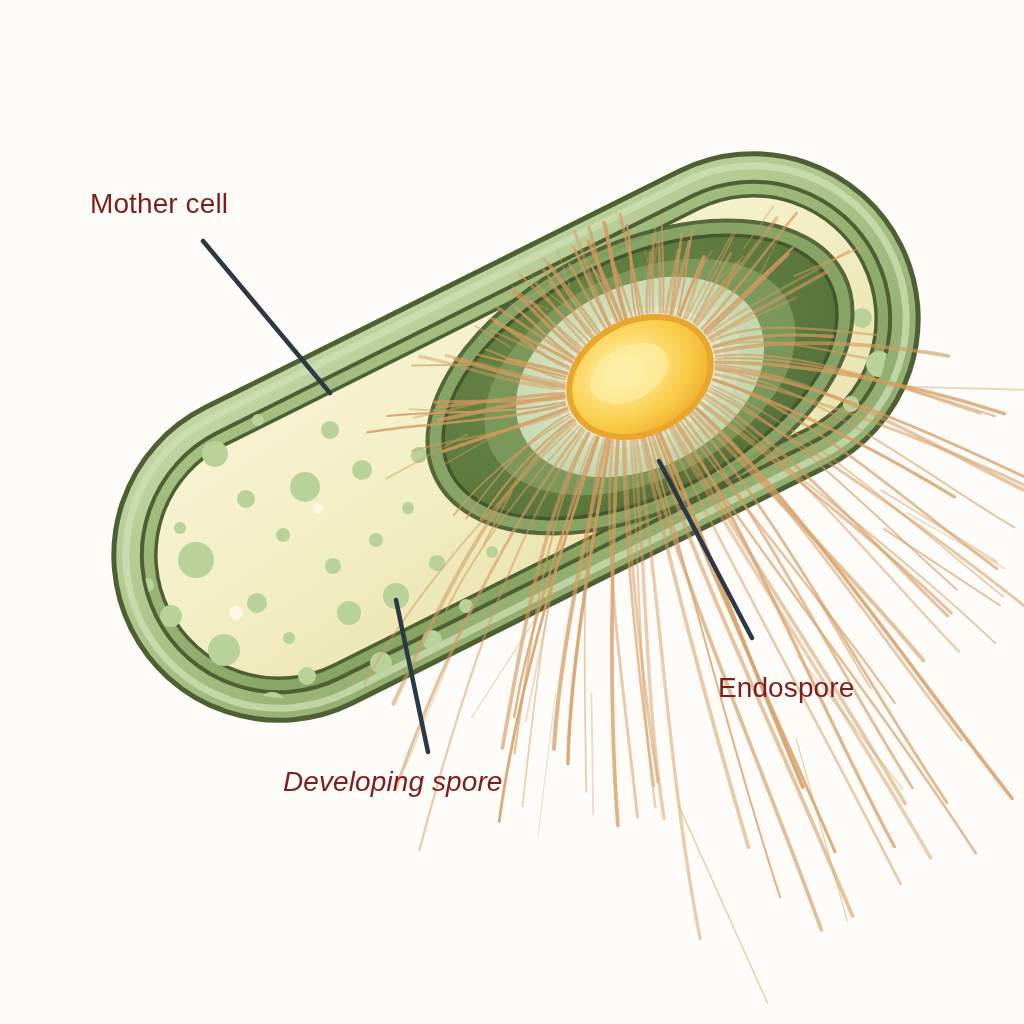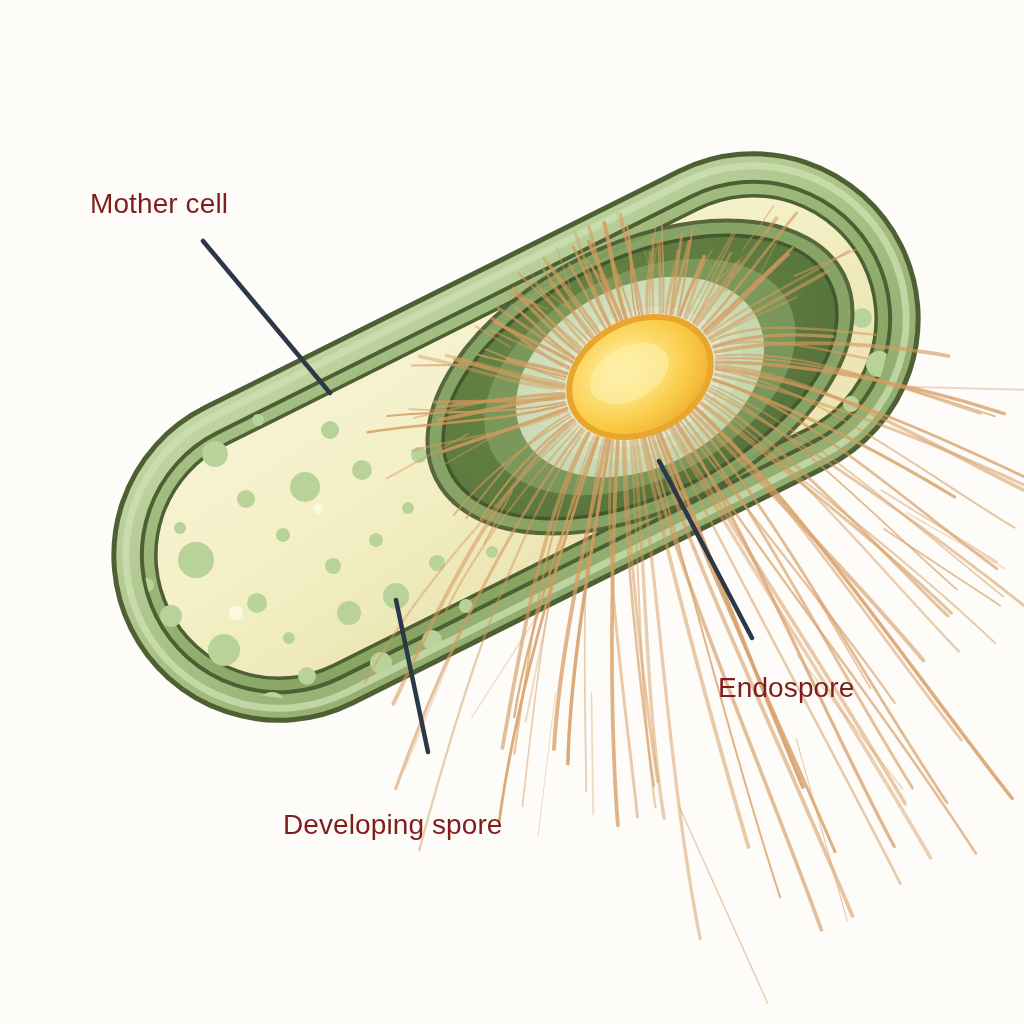--- a/index.html
+++ b/index.html
@@ -27,21 +27,21 @@
     color: #7f1d1d;
     font-family: "Liberation Sans", sans-serif;
     font-size: 28px;
     font-weight: 400;
     line-height: 1.28;
     letter-spacing: 0.1px;
     white-space: pre;
     user-select: none;
   }
   #label-mother-cell { left: 90px;  top: 186px; }
-  #label-developing-spore { left: 283px; top: 807px; }
+  #label-developing-spore { left: 283px; top: 764px; font-style: italic; }
   #label-endospore-appendages { left: 718px; top: 643px; margin-top: 27px; }
 </style>
 </head>
 <body>
 
 <div id="stage">
 
   <svg id="figure" viewBox="0 0 1024 1024">
     <defs>
 

